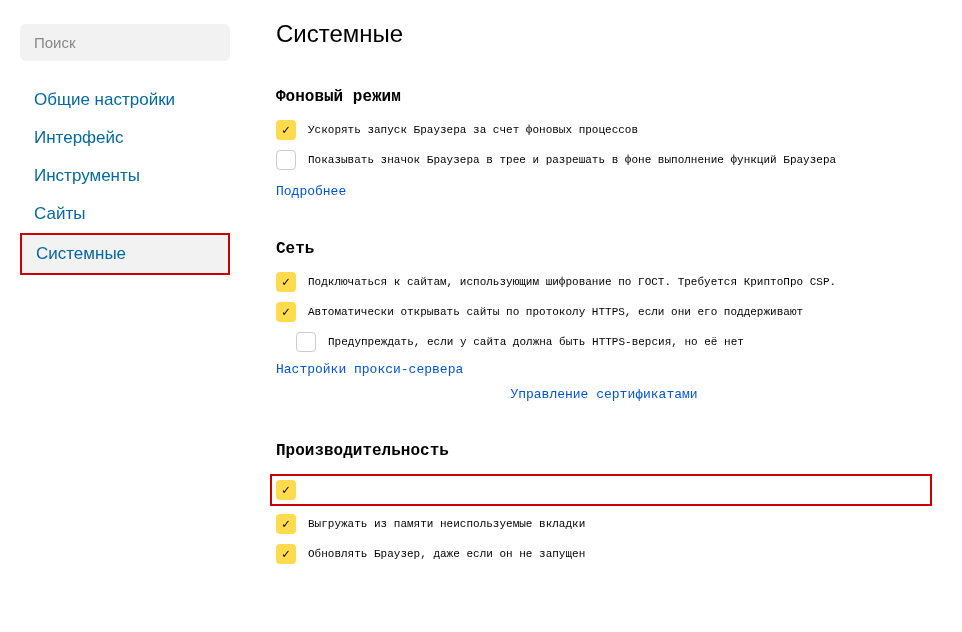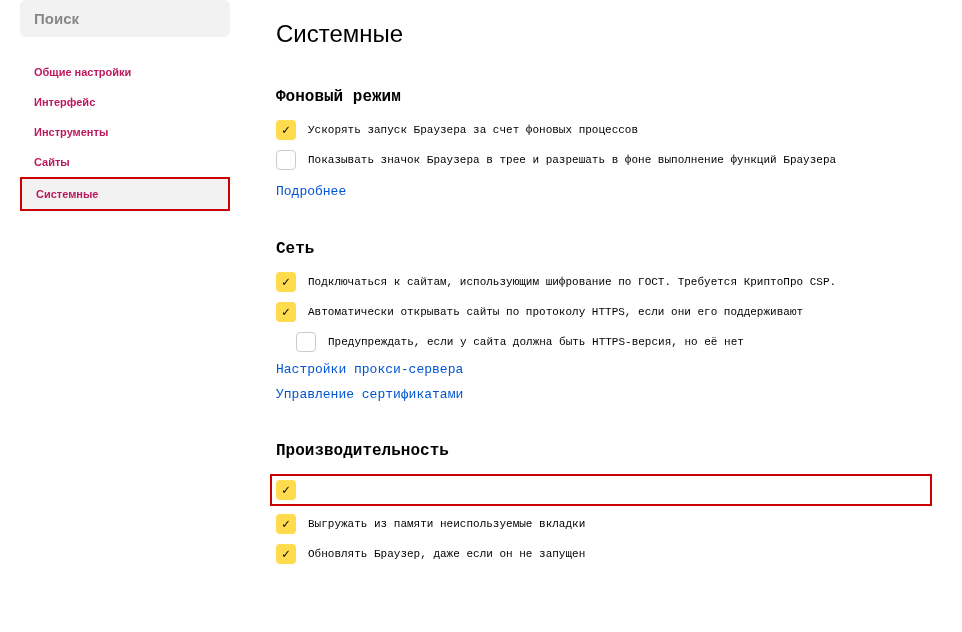--- a/index.html
+++ b/index.html
@@ -11,37 +11,36 @@
       font-family: Arial, Helvetica, sans-serif;
       font-size: 15px;
       color: #000;
       background: #fff;
       width: 962px;
       height: 632px;
       display: flex;
     }
     .sidebar {
       width: 240px;
-      padding: 0 0 0 20px;
+      padding: 24px 0 0 20px;
       flex-shrink: 0;
-      font-weight: bold;
     }
     .search-box {
       background: #f2f2f2;
       border-radius: 6px;
       padding: 10px 14px;
       color: #888;
       font-size: 15px;
       margin-bottom: 20px;
       width: 210px;
     }
     .nav-item {
       padding: 9px 14px;
-      font-size: 11px;
-      color: #be185d;
+      font-size: 17px;
+      color: #0369a1;
       cursor: pointer;
       border-radius: 4px;
       width: 210px;
     }
     .nav-item.active {
       background: #f2f2f2;
       border: 2px solid #cc0000;
       border-radius: 0;
     }
     .main {
@@ -97,20 +96,21 @@
     }
     .link {
       color: #0055d4;
       font-size: 13px;
       cursor: pointer;
       display: inline-block;
       margin-top: 4px;
     }
     .link + .link-block {
       margin-top: 10px;
+      text-align: center;
     }
     .link-block {
       display: block;
       margin-bottom: 8px;
     }
     .highlighted-row {
       border: 2px solid #cc0000;
       padding: 4px 4px;
       margin-left: -6px;
       margin-bottom: 8px;

